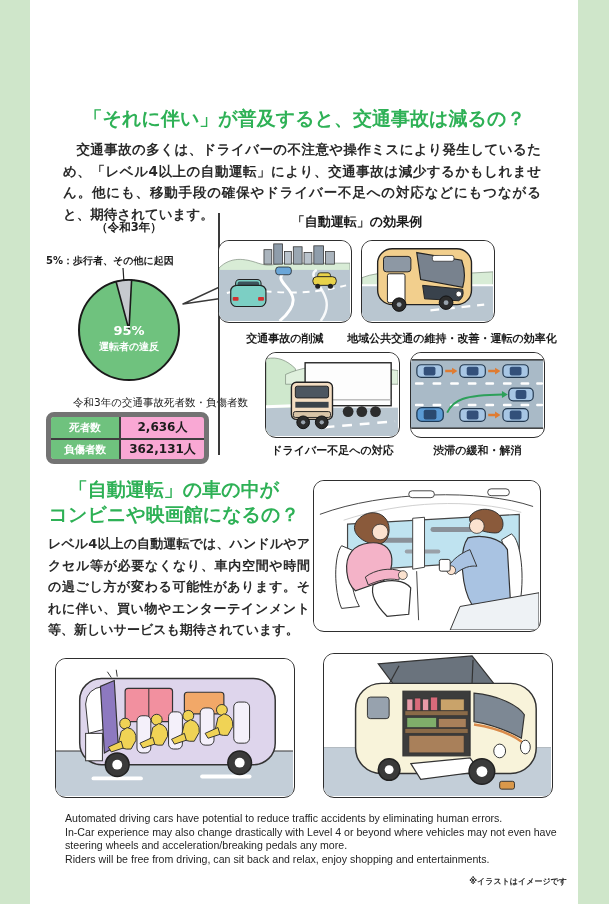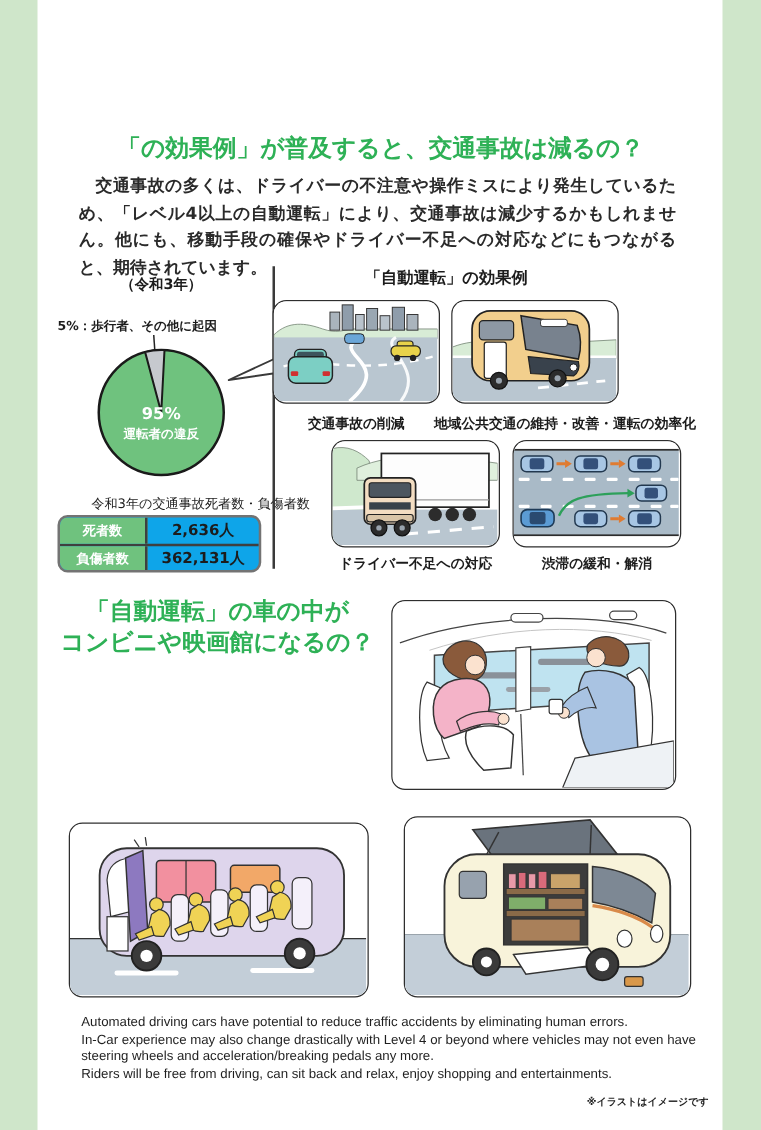--- a/index.html
+++ b/index.html
@@ -17,21 +17,21 @@
   .banner-title { position:relative; color:#fff; font-size:32px; font-weight:700; letter-spacing:1px; white-space:nowrap; }
   .h-green { color:#2eb156; font-weight:700; text-align:center; }
   .sec1-head { left:30px; top:106px; width:549px; font-size:19px; }
   .para1 { left:63px; top:139px; width:478px; font-size:13.5px; line-height:21.5px; font-weight:700; color:#2a2a2a; text-align:justify; }
   .para1 .indent { display:inline-block; width:13px; }
   .pie-title { left:36px; top:220px; width:186px; text-align:center; font-size:11.5px; font-weight:700; line-height:15px; color:#1c1c1c; }
   .pie-slice-label { left:46px; top:254px; font-size:10px; font-weight:700; color:#1c1c1c; }
   .pie-svg { left:72px; top:268px; }
   .pie-source { left:36px; top:379px; width:186px; text-align:center; font-size:9px; font-weight:700; color:#1c1c1c;margin-top:40px; }
   .table-title { left:34px; top:396px; width:190px; text-align:right; font-size:10.5px; font-weight:400; color:#1c1c1c;margin-left:24px; }
-  .stat-table { position:absolute; left:46px; top:412px; width:163px; border:2px solid #737373; border-radius:8px; overflow:hidden; background:#0ea5e9; z-index:2; }
+  .stat-table { position:absolute; left:46px; top:412px; width:163px; border:5px solid #737373; border-radius:8px; overflow:hidden; background:#f9a8d4; z-index:2; }
   .stat-table .row { display:flex; height:21px; }
   .stat-table .row + .row { border-top:2px solid #3f3f3f; }
   .stat-table .cell { display:flex; align-items:center; justify-content:center; }
   .stat-table .lbl { width:70px; background:#6fc27e; color:#fff; font-weight:700; font-size:10.5px; border-right:2px solid #3f3f3f; }
   .stat-table .val { flex:1; color:#1c1c1c; font-weight:700; font-size:12px; }
   .divider-line { position:absolute; left:218px; top:213px; width:2px; height:242px; background:#3a3a3a; z-index:1; }
   .callout-tail { position:absolute; left:180px; top:282px; z-index:2; }
   .effects-title { position:absolute; left:222px; top:213px; width:270px; text-align:center; font-size:13px; font-weight:700; color:#1c1c1c; }
   .panel { position:absolute; border:1.6px solid #2e2e2e; border-radius:11px; overflow:hidden; background:#fff; z-index:2; }
   .panel svg { display:block; }
@@ -43,21 +43,21 @@
 </style>
 </head>
 <body>
 
 <div class="page">
 
   <div class="stripe left"></div>
   <div class="stripe right"></div>
 
 
-  <div class="abs h-green sec1-head">「の効果例」が普及すると、交通事故は減るの？</div>
+  <div class="abs h-green sec1-head">「それに伴い」が普及すると、交通事故は減るの？</div>
   <div class="abs para1"><span class="indent"></span><span>交通事故の多くは、ドライバーの不注意や操作ミスにより発生しているため、「レベル4以上の自動運転」により、交通事故は減少するかもしれません。他にも、移動手段の確保やドライバー不足への対応などにもつながると、期待されています。</span></div>
 
   <div class="abs pie-title">
     <div>（令和3年）</div>
   </div>
   <div class="abs pie-slice-label">5%：歩行者、その他に起因</div>
 
   <svg class="abs pie-svg" width="115" height="116" viewBox="0 0 115 116">
     <line x1="51" y1="0" x2="53" y2="30" stroke="#222" stroke-width="1.2"></line>
     <circle cx="57" cy="62" r="50" fill="#6fc27e" stroke="#1a1a1a" stroke-width="2"></circle>
@@ -213,20 +213,21 @@
     </svg>
   </div>
 
   <div class="cap" style="left:265px; top:443px; width:135px;">ドライバー不足への対応</div>
   <div class="cap" style="left:410px; top:443px; width:135px;">渋滞の緩和・解消</div>
 
   <div class="abs h-green sec2-head">
     <div>「自動運転」の車の中が</div>
     <div>コンビニや映画館になるの？</div>
   </div>
+  <div class="abs para2">レベル4以上の自動運転では、ハンドルやアクセル等が必要なくなり、車内空間や時間の過ごし方が変わる可能性があります。それに伴い、買い物やエンターテインメント等、新しいサービスも期待されています。</div>
 
   <div class="panel" style="left:313px; top:480px; width:228px; height:152px;">
     <svg width="225" height="149" viewBox="0 0 228 152" preserveAspectRatio="none">
       <rect width="228" height="152" fill="#fff"></rect>
       <path d="M6,34 C70,10 170,8 222,26" fill="none" stroke="#444" stroke-width="1"></path>
       <path d="M30,40 C90,20 160,18 210,32" fill="none" stroke="#c3c3c3" stroke-width="0.8"></path>
       <rect x="96" y="10" width="26" height="7" rx="3.5" fill="#fff" stroke="#444" stroke-width="1"></rect>
       <rect x="176" y="8" width="22" height="7" rx="3.5" fill="#fff" stroke="#444" stroke-width="1"></rect>
       <polygon points="34,44 208,34 208,80 34,92" fill="#bfe3f0" stroke="#444" stroke-width="1.2"></polygon>
       <rect x="56" y="58" width="48" height="5" rx="2.5" fill="#8a9199"></rect>

